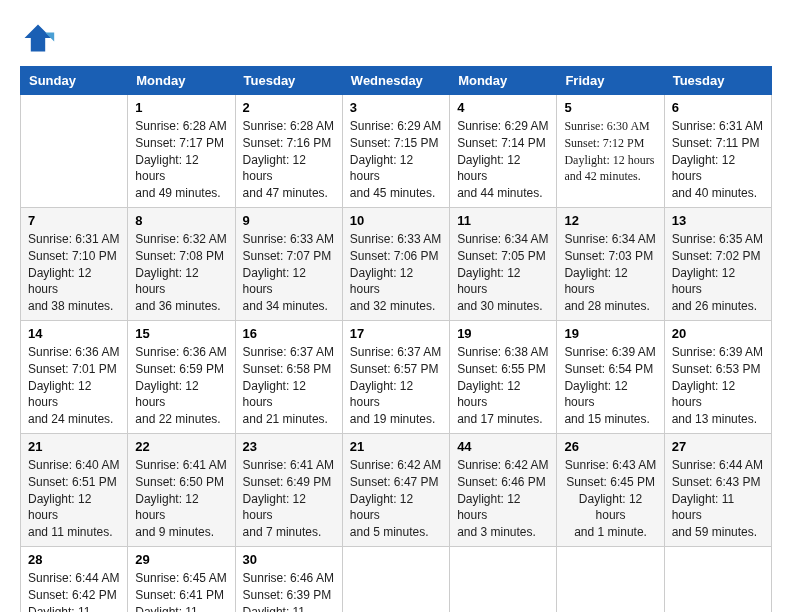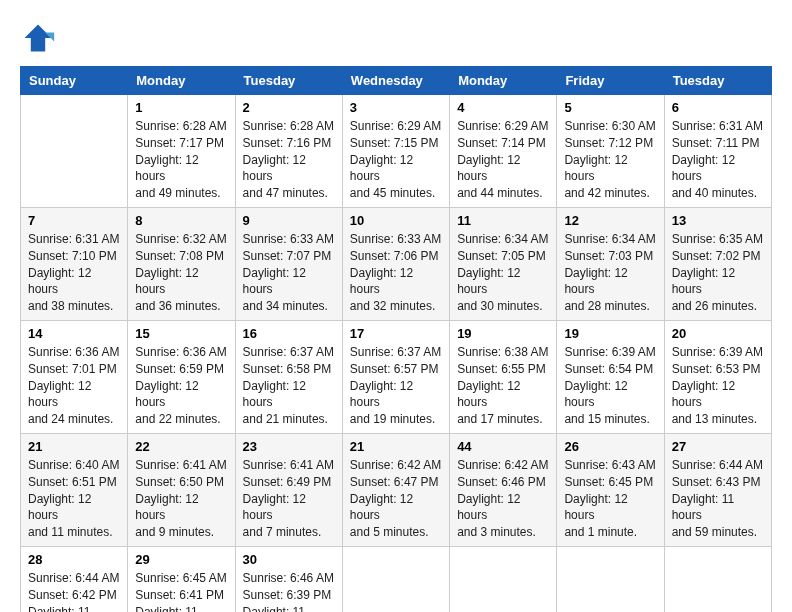--- a/index.html
+++ b/index.html
@@ -140,21 +140,21 @@
         </td>
         <td>
           <div class="day-number">4</div>
           <div class="day-info" style="white-space: pre-line;">Sunrise: 6:29 AM
 Sunset: 7:14 PM
 Daylight: 12 hours
 and 44 minutes.</div>
         </td>
         <td>
           <div class="day-number">5</div>
-          <div class="day-info" style="white-space: pre-line;">Sunrise: 6:30 AM
+          <div class="day-info" style="white-space: pre-line; font-family: Liberation Serif, serif;">Sunrise: 6:30 AM
 Sunset: 7:12 PM
 Daylight: 12 hours
 and 42 minutes.</div>
         </td>
         <td>
           <div class="day-number">6</div>
           <div class="day-info" style="white-space: pre-line;">Sunrise: 6:31 AM
 Sunset: 7:11 PM
 Daylight: 12 hours
 and 40 minutes.</div>
@@ -293,21 +293,21 @@
         </td>
         <td>
           <div class="day-number">44</div>
           <div class="day-info" style="white-space: pre-line;">Sunrise: 6:42 AM
 Sunset: 6:46 PM
 Daylight: 12 hours
 and 3 minutes.</div>
         </td>
         <td>
           <div class="day-number">26</div>
-          <div class="day-info" style="white-space: pre-line;">Sunrise: 6:43 AM
+          <div class="day-info" style="white-space: pre-line; text-align: center;">Sunrise: 6:43 AM
 Sunset: 6:45 PM
 Daylight: 12 hours
 and 1 minute.</div>
         </td>
         <td>
           <div class="day-number">27</div>
           <div class="day-info" style="white-space: pre-line;">Sunrise: 6:44 AM
 Sunset: 6:43 PM
 Daylight: 11 hours
 and 59 minutes.</div>

